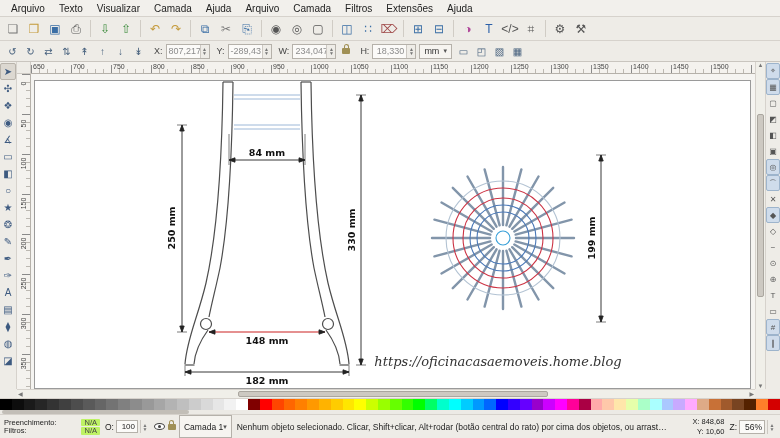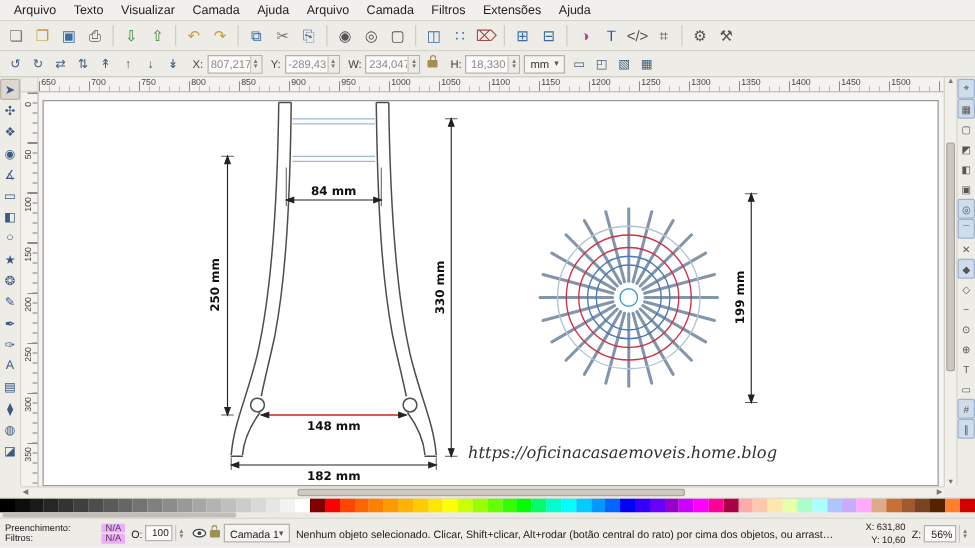--- a/index.html
+++ b/index.html
@@ -69,27 +69,27 @@
   .palette-wrap{height:16px;display:flex;flex-direction:column;border-top:1px solid #d6d2cc}
   .palette{flex:1;display:flex}
   .swatch{flex:1}
   .palette-scroll{height:4px;background:#eceae5;position:relative}
   .pthumb{position:absolute;left:2px;width:24%;top:0;bottom:0;background:#c2beb7;border-radius:2px}
 
   
   .statusbar{height:24px;background:#eeece7;border-top:1px solid #d6d2cc;display:flex;align-items:center;padding:0 4px;gap:5px;font-size:8.5px}
   .fs-block{display:flex;flex-direction:column;justify-content:center;gap:1px;width:96px}
   .fs-row{display:flex;justify-content:space-between;font-size:7.5px;line-height:1}
-  .fs-val{background:#f0abfc;padding:0 3px;border-radius:1px;color:#444}
+  .fs-val{background:#bef264;padding:0 3px;border-radius:1px;color:#444}
   .op-block{display:flex;align-items:center;gap:2px}
   .op-field{border:1px solid #b5b1aa;background:#fbfaf8;padding:0 2px;height:13px;line-height:12px;font-size:8px;width:22px;text-align:right}
   .layer-block{display:flex;align-items:center;gap:3px}
   .eyeicon{position:relative;display:inline-block;width:11px;height:7px;border:1px solid #444;border-radius:50%;background:#fff}
   .eyeicon:before{content:"";position:absolute;left:3px;top:1px;width:3px;height:3px;border-radius:50%;background:#444}
-  .layer-dd{display:flex;align-items:center;gap:0;border:1px solid #b5b1aa;background:#f6f4f0;height:15px;padding:0 4px;font-size:8.5px}
+  .layer-dd{display:flex;align-items:center;gap:0;border:1px solid #b5b1aa;background:#f6f4f0;height:23px;padding:0 4px;font-size:8.5px}
   .msg{flex:1;white-space:nowrap;overflow:hidden;text-overflow:ellipsis;color:#222;font-size:8.5px}
   .coords{display:flex;flex-direction:column;font-size:7.5px;line-height:1.25;min-width:50px}
   .coords .crow{display:flex;gap:2px;justify-content:flex-end}
   .zoom-block{display:flex;align-items:center;gap:2px}
   .zoom-field{border:1px solid #b5b1aa;background:#fbfaf8;height:14px;line-height:13px;padding:0 2px;font-size:8.5px;width:26px;text-align:right}
 </style>
 </head>
 <body>
 
 <div class="app">
@@ -495,21 +495,21 @@
       <span class="lockicon"></span>
       <div class="layer-dd">
         <span>Camada 1</span>
         <span class="dda">▾</span>
       </div>
     </div>
     <div class="msg">Nenhum objeto selecionado. Clicar, Shift+clicar, Alt+rodar (botão central do rato) por cima dos objetos, ou arrastar à volta dos objetos para selecionar.</div>
     <div class="coords">
       <div class="crow">
           <span>X:</span>
-          <span>631,80</span>
+          <span>848,68</span>
         </div>
       <div class="crow">
           <span>Y:</span>
           <span>10,60</span>
         </div>
     </div>
     <div class="zoom-block">
       <span>Z:</span>
       <span class="zoom-field">56%</span>
       <div class="spin" style="height:14px">

